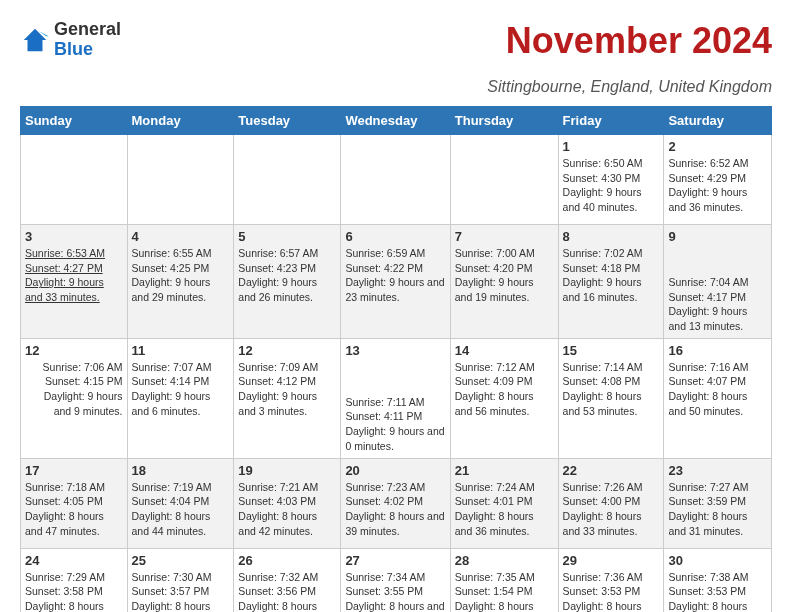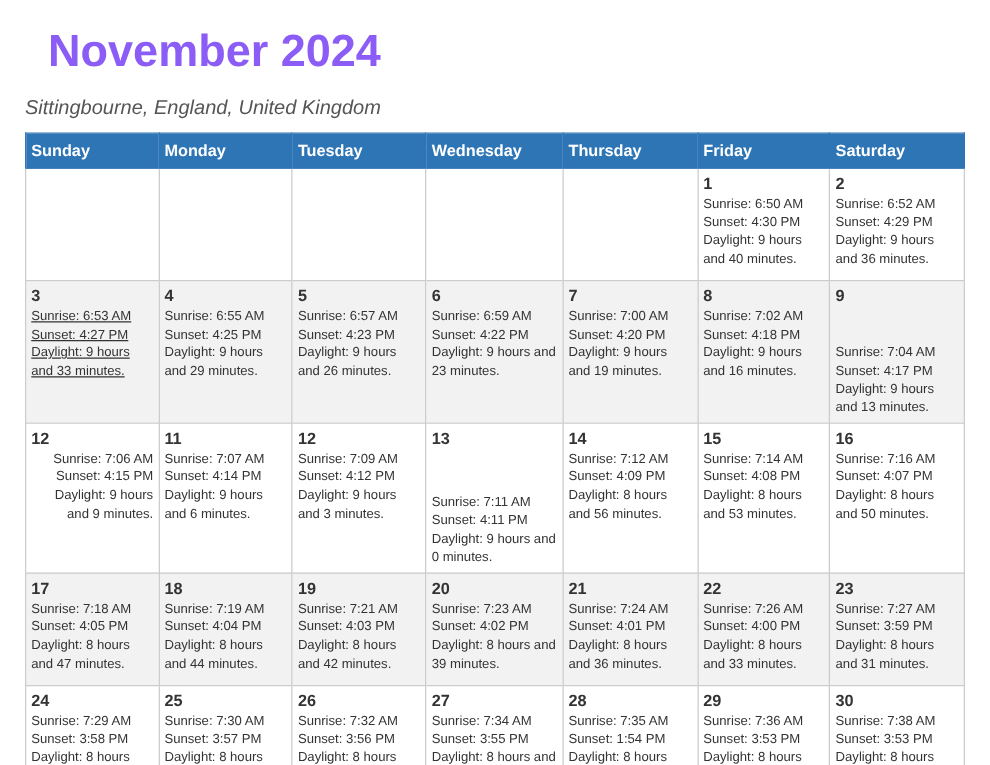--- a/index.html
+++ b/index.html
@@ -34,21 +34,21 @@
       width: 30px;
       height: 30px;
       margin-right: 4px;
     }
     .title-section {
       text-align: right;
     }
     .month-title {
       font-size: 36px;
       font-weight: bold;
-      color: #8b5cf6;
+      color: #b91c1c;
     }
     .location {
       font-size: 16px;
       color: #555;
       font-style: italic;
       margin-top: 16px;
     }
     table {
       width: 100%;
       border-collapse: collapse;
@@ -89,20 +89,31 @@
       line-height: 1.4;
     }
     .empty-cell {
       background: #fff;
     }
   </style>
 </head>
 <body>
 
 <div class="header">
+  <div class="logo">
+    <svg class="logo-icon" viewBox="0 0 40 40">
+      <rect x="0" y="0" width="40" height="40" fill="#fff"></rect>
+      <polygon points="20,5 35,20 30,20 30,35 10,35 10,20 5,20" fill="#1a6fc4"></polygon>
+      <polygon points="25,8 38,15 35,15" fill="#1a9cd8"></polygon>
+    </svg>
+    <div class="logo-text">
+      <span class="general">General</span>
+      <span class="blue">Blue</span>
+    </div>
+  </div>
   <div class="title-section">
     <div class="month-title">November 2024</div>
     <div class="location">Sittingbourne, England, United Kingdom</div>
   </div>
 </div>
 
 <table>
   <thead>
     <tr>
     <th>Sunday</th>

